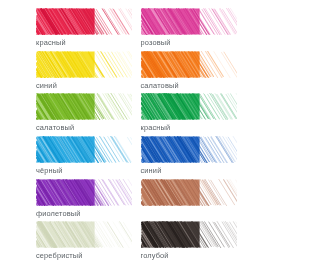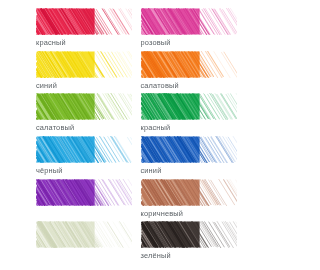--- a/index.html
+++ b/index.html
@@ -984,20 +984,21 @@
               <line x1="40.06" y1="0.65" x2="55.70" y2="25.88" stroke="#7721a8" stroke-width="0.69" opacity="0.45" stroke-linecap="round"></line>
               <line x1="33.93" y1="1.07" x2="49.46" y2="26.12" stroke="#7721a8" stroke-width="1.02" opacity="0.69" stroke-linecap="round"></line>
               <line x1="41.31" y1="0.75" x2="57.15" y2="26.30" stroke="#7721a8" stroke-width="1.10" opacity="0.49" stroke-linecap="round"></line>
               <line x1="36.86" y1="1.93" x2="51.61" y2="25.71" stroke="#7721a8" stroke-width="0.76" opacity="0.69" stroke-linecap="round"></line>
               <line x1="39.90" y1="1.55" x2="55.15" y2="26.14" stroke="#7721a8" stroke-width="1.16" opacity="0.68" stroke-linecap="round"></line>
               <line x1="50.38" y1="1.92" x2="65.12" y2="25.68" stroke="#7721a8" stroke-width="0.62" opacity="0.36" stroke-linecap="round"></line>
               <line x1="22.36" y1="0.40" x2="38.32" y2="26.13" stroke="#7721a8" stroke-width="1.21" opacity="0.48" stroke-linecap="round"></line>
             </svg>
           </div>
       </div>
+      <div class="label">фиолетовый</div>
     </div>
 
     <div class="cell">
       <div class="swatch">
         <div class="ink">
             <svg viewBox="0 0 96 27" preserveAspectRatio="none">
               <rect x="1" y="0.5" width="57.6" height="26.0" fill="#bd7a5c" opacity="0.96"></rect>
               <line x1="-27.21" y1="1.09" x2="-12.09" y2="25.48" stroke="#d6a991" stroke-width="0.98" stroke-linecap="round" opacity="0.980"></line>
               <line x1="-25.38" y1="0.84" x2="-9.83" y2="25.92" stroke="#a9654a" stroke-width="1.16" stroke-linecap="round" opacity="0.980"></line>
               <line x1="-23.91" y1="0.56" x2="-7.75" y2="26.62" stroke="#a9654a" stroke-width="1.42" stroke-linecap="round" opacity="0.980"></line>
@@ -1086,21 +1087,20 @@
               <line x1="1.90" y1="0.14" x2="17.36" y2="25.08" stroke="#a9654a" stroke-width="0.89" opacity="0.74" stroke-linecap="round"></line>
               <line x1="32.93" y1="1.18" x2="48.44" y2="26.19" stroke="#a9654a" stroke-width="0.93" opacity="0.60" stroke-linecap="round"></line>
               <line x1="20.62" y1="0.11" x2="36.56" y2="25.82" stroke="#a9654a" stroke-width="0.79" opacity="0.62" stroke-linecap="round"></line>
               <line x1="22.65" y1="1.67" x2="37.29" y2="25.28" stroke="#a9654a" stroke-width="0.88" opacity="0.70" stroke-linecap="round"></line>
               <line x1="3.32" y1="1.41" x2="18.29" y2="25.55" stroke="#a9654a" stroke-width="0.76" opacity="0.38" stroke-linecap="round"></line>
               <line x1="10.31" y1="0.56" x2="25.97" y2="25.83" stroke="#a9654a" stroke-width="0.81" opacity="0.49" stroke-linecap="round"></line>
               <line x1="6.91" y1="0.55" x2="23.28" y2="26.95" stroke="#a9654a" stroke-width="1.11" opacity="0.71" stroke-linecap="round"></line>
             </svg>
           </div>
       </div>
-      <div class="label">коричневый</div>
     </div>
 
     <div class="cell">
       <div class="swatch">
         <div class="ink">
             <svg viewBox="0 0 96 27" preserveAspectRatio="none">
               <rect x="1" y="0.5" width="57.6" height="26.0" fill="#dfe4cd" opacity="0.96"></rect>
               <line x1="-27.15" y1="1.57" x2="-11.54" y2="26.74" stroke="#eef1e4" stroke-width="1.61" stroke-linecap="round" opacity="0.980"></line>
               <line x1="-25.98" y1="0.06" x2="-9.56" y2="26.54" stroke="#ced5b7" stroke-width="0.74" stroke-linecap="round" opacity="0.980"></line>
               <line x1="-24.05" y1="0.75" x2="-7.80" y2="26.95" stroke="#ced5b7" stroke-width="1.18" stroke-linecap="round" opacity="0.980"></line>
@@ -1188,20 +1188,21 @@
               <line x1="35.72" y1="1.83" x2="50.59" y2="25.81" stroke="#ced5b7" stroke-width="0.92" opacity="0.61" stroke-linecap="round"></line>
               <line x1="48.99" y1="1.54" x2="63.93" y2="25.63" stroke="#ced5b7" stroke-width="0.66" opacity="0.73" stroke-linecap="round"></line>
               <line x1="37.24" y1="1.96" x2="52.31" y2="26.27" stroke="#ced5b7" stroke-width="0.86" opacity="0.41" stroke-linecap="round"></line>
               <line x1="2.47" y1="1.63" x2="18.20" y2="26.99" stroke="#ced5b7" stroke-width="1.01" opacity="0.45" stroke-linecap="round"></line>
               <line x1="4.40" y1="1.67" x2="20.03" y2="26.89" stroke="#ced5b7" stroke-width="0.90" opacity="0.44" stroke-linecap="round"></line>
               <line x1="33.23" y1="1.21" x2="48.79" y2="26.30" stroke="#ced5b7" stroke-width="0.61" opacity="0.62" stroke-linecap="round"></line>
               <line x1="43.00" y1="1.11" x2="58.89" y2="26.74" stroke="#ced5b7" stroke-width="1.13" opacity="0.48" stroke-linecap="round"></line>
             </svg>
           </div>
       </div>
+      <div class="label">серебристый</div>
     </div>
 
     <div class="cell">
       <div class="swatch">
         <div class="ink">
             <svg viewBox="0 0 96 27" preserveAspectRatio="none">
               <rect x="1" y="0.5" width="57.6" height="26.0" fill="#3b3330" opacity="0.96"></rect>
               <line x1="-27.09" y1="0.07" x2="-11.05" y2="25.94" stroke="#241e1c" stroke-width="1.22" stroke-linecap="round" opacity="0.980"></line>
               <line x1="-25.76" y1="0.53" x2="-9.71" y2="26.42" stroke="#8a807c" stroke-width="1.16" stroke-linecap="round" opacity="0.980"></line>
               <line x1="-24.60" y1="0.53" x2="-8.45" y2="26.58" stroke="#241e1c" stroke-width="0.72" stroke-linecap="round" opacity="0.980"></line>
@@ -1293,17 +1294,17 @@
               <line x1="27.12" y1="0.91" x2="42.40" y2="25.56" stroke="#241e1c" stroke-width="0.99" opacity="0.45" stroke-linecap="round"></line>
               <line x1="39.39" y1="0.60" x2="55.31" y2="26.29" stroke="#241e1c" stroke-width="0.86" opacity="0.52" stroke-linecap="round"></line>
               <line x1="4.76" y1="0.32" x2="20.72" y2="26.07" stroke="#241e1c" stroke-width="0.76" opacity="0.69" stroke-linecap="round"></line>
               <line x1="7.82" y1="1.88" x2="22.71" y2="25.91" stroke="#241e1c" stroke-width="1.09" opacity="0.71" stroke-linecap="round"></line>
               <line x1="14.24" y1="1.63" x2="28.85" y2="25.20" stroke="#241e1c" stroke-width="1.07" opacity="0.37" stroke-linecap="round"></line>
               <line x1="43.71" y1="1.18" x2="58.80" y2="25.51" stroke="#241e1c" stroke-width="0.95" opacity="0.37" stroke-linecap="round"></line>
               <line x1="6.54" y1="0.51" x2="22.67" y2="26.53" stroke="#241e1c" stroke-width="1.27" opacity="0.60" stroke-linecap="round"></line>
             </svg>
           </div>
       </div>
-      <div class="label">зелёный</div>
+      <div class="label">голубой</div>
     </div>
 
   </div>
 </div>
 
 </body></html>

